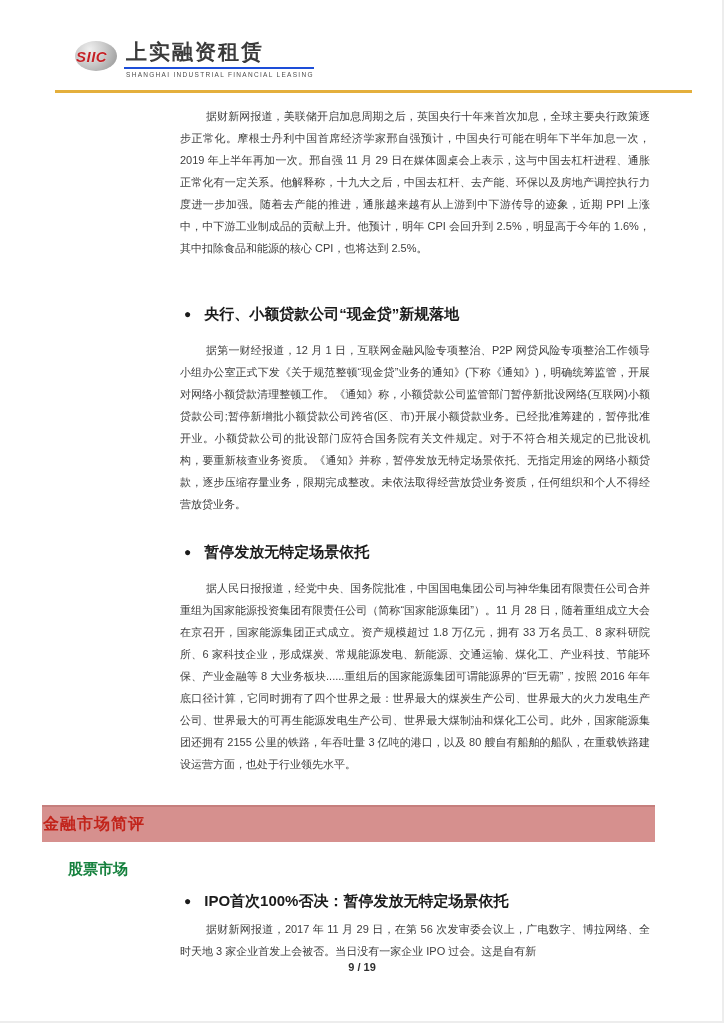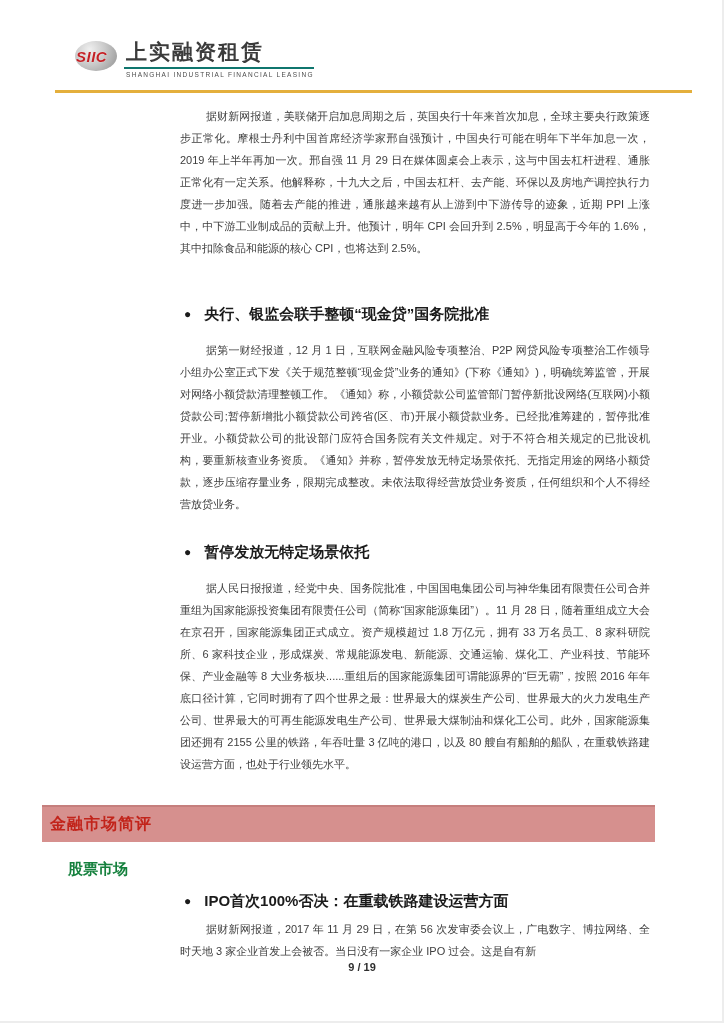--- a/index.html
+++ b/index.html
@@ -17,21 +17,21 @@
     flex:0 0 auto;margin-top:3px;
   }
   .logo-abbr{
     position:absolute;left:1px;top:7px;
     font-style:italic;font-weight:800;font-size:15px;letter-spacing:.5px;
     color:var(--logo-red,#C32025);text-shadow:0 0 1px #ffffff;
   }
   .logo-names{margin-left:7px;}
   .logo-cn{
     font-size:21px;font-weight:600;letter-spacing:2px;color:#3b3b3b;
-    border-bottom:2px solid #0f766e;padding:0 2px 1px 2px;white-space:nowrap;
+    border-bottom:2px solid #1d4ed8;padding:0 2px 1px 2px;white-space:nowrap;
   }
   .logo-en{
     font-size:6.5px;letter-spacing:1.3px;color:#4c4c4c;margin-top:2px;
     white-space:nowrap;padding-left:2px;
   }
   .rule{margin:12px 0 0 55px;width:637px;height:3px;background:var(--rule-gold,#E4AF3C);}
   
   .para{
     margin:12px 0 0 180px;width:470px;
     font-size:11px;line-height:22px;color:var(--body-text,#3D3D3D);
@@ -46,21 +46,21 @@
     font-size:15px;font-weight:bold;color:var(--heading-text,#1B1B1B);line-height:22px;
   }
   .bullet-head .dot{font-size:12px;line-height:1;}
   .bh2{margin-top:26px;}
   .bh3{margin-top:12px;}
   .p-after-head{margin-top:14px;}
   
   .banner{
     margin:8px 0 0 42px;width:613px;height:37px;box-sizing:border-box;
     background:var(--banner-bg,#D6908E);border-top:2px solid #c57f7d;
-    display:flex;align-items:center;padding-left:8px;
+    display:flex;align-items:center;padding-left:1px;
   }
   .banner-title{
     font-size:16px;font-weight:bold;letter-spacing:1px;
     color:var(--banner-title,#C2241B);
   }
   .subsection{
     margin:17px 0 0 68px;font-size:15px;font-weight:bold;color:#15803d;line-height:19px;
   }
   .p-last{margin-top:6px;}
   .footer{
@@ -85,39 +85,39 @@
     </div>
   </div>
   <div class="rule"></div>
 
   <div class="article">
 
     <p class="para lines8 p-first">据财新网报道，美联储开启加息周期之后，英国央行十年来首次加息，全球主要央行政策逐步正常化。摩根士丹利中国首席经济学家邢自强预计，中国央行可能在明年下半年加息一次，2019 年上半年再加一次。邢自强 11 月 29 日在媒体圆桌会上表示，这与中国去杠杆进程、通胀正常化有一定关系。他解释称，十九大之后，中国去杠杆、去产能、环保以及房地产调控执行力度进一步加强。随着去产能的推进，通胀越来越有从上游到中下游传导的迹象，近期 PPI 上涨中，中下游工业制成品的贡献上升。他预计，明年 CPI 会回升到 2.5%，明显高于今年的 1.6%，其中扣除食品和能源的核心 CPI，也将达到 2.5%。</p>
 
     <div class="bullet-head">
       <span class="dot">●</span>
-      <span>央行、银监会联手整顿“现金贷”国务院批准</span>
+      <span>央行、小额贷款公司“现金贷”新规落地</span>
     </div>
     <p class="para lines8 p-after-head">据第一财经报道，12 月 1 日，互联网金融风险专项整治、P2P 网贷风险专项整治工作领导小组办公室正式下发《关于规范整顿“现金贷”业务的通知》(下称《通知》)，明确统筹监管，开展对网络小额贷款清理整顿工作。《通知》称，小额贷款公司监管部门暂停新批设网络(互联网)小额贷款公司;暂停新增批小额贷款公司跨省(区、市)开展小额贷款业务。已经批准筹建的，暂停批准开业。小额贷款公司的批设部门应符合国务院有关文件规定。对于不符合相关规定的已批设机构，要重新核查业务资质。《通知》并称，暂停发放无特定场景依托、无指定用途的网络小额贷款，逐步压缩存量业务，限期完成整改。未依法取得经营放贷业务资质，任何组织和个人不得经营放贷业务。</p>
 
     <div class="bullet-head bh2">
       <span class="dot">●</span>
       <span>暂停发放无特定场景依托</span>
     </div>
     <p class="para lines10 p-after-head">据人民日报报道，经党中央、国务院批准，中国国电集团公司与神华集团有限责任公司合并重组为国家能源投资集团有限责任公司（简称“国家能源集团”）。11 月 28 日，随着重组成立大会在京召开，国家能源集团正式成立。资产规模超过 1.8 万亿元，拥有 33 万名员工、8 家科研院所、6 家科技企业，形成煤炭、常规能源发电、新能源、交通运输、煤化工、产业科技、节能环保、产业金融等 8 大业务板块......重组后的国家能源集团可谓能源界的“巨无霸”，按照 2016 年年底口径计算，它同时拥有了四个世界之最：世界最大的煤炭生产公司、世界最大的火力发电生产公司、世界最大的可再生能源发电生产公司、世界最大煤制油和煤化工公司。此外，国家能源集团还拥有 2155 公里的铁路，年吞吐量 3 亿吨的港口，以及 80 艘自有船舶的船队，在重载铁路建设运营方面，也处于行业领先水平。</p>
 
     <div class="banner">
       <span class="banner-title">金融市场简评</span>
     </div>
 
     <div class="subsection">股票市场</div>
 
     <div class="bullet-head bh3">
       <span class="dot">●</span>
-      <span>IPO首次100%否决：在重载铁路建设运营方面</span>
+      <span>IPO首次100%否决：暂停发放无特定场景依托</span>
     </div>
     <p class="para lines2 p-last">据财新网报道，2017 年 11 月 29 日，在第 56 次发审委会议上，广电数字、博拉网络、全时天地 3 家企业首发上会被否。当日没有一家企业 IPO 过会。这是自有新</p>
 
     <div class="footer">9 / 19</div>
 
   </div>
 
 </div>
 
 </body></html>

